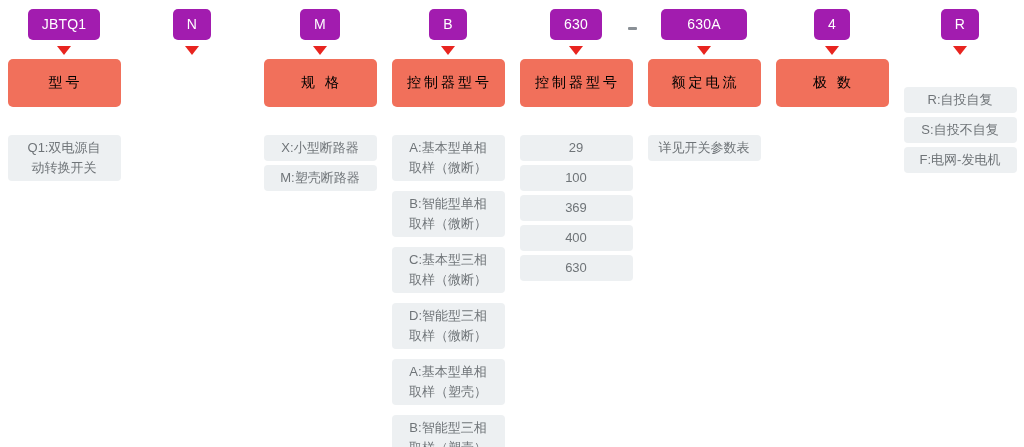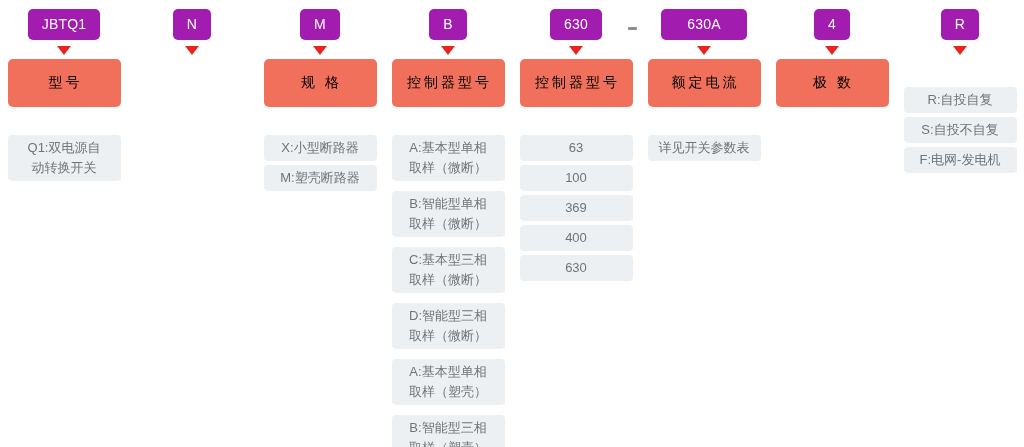--- a/index.html
+++ b/index.html
@@ -184,21 +184,21 @@
     </div>
   </div>
 
   <div class="column">
     <div class="badge-slot">
       <div class="badge">630</div>
     </div>
     <div class="arrow"></div>
     <div class="header-bar">控制器型号</div>
     <div class="cells">
-      <div class="cell">63</div>
+      <div class="cell">29</div>
       <div class="cell">100</div>
       <div class="cell">369</div>
       <div class="cell">400</div>
       <div class="cell">630</div>
     </div>
   </div>
 
   <div class="column">
     <div class="badge-slot">
       <div class="badge wide">630A</div>

